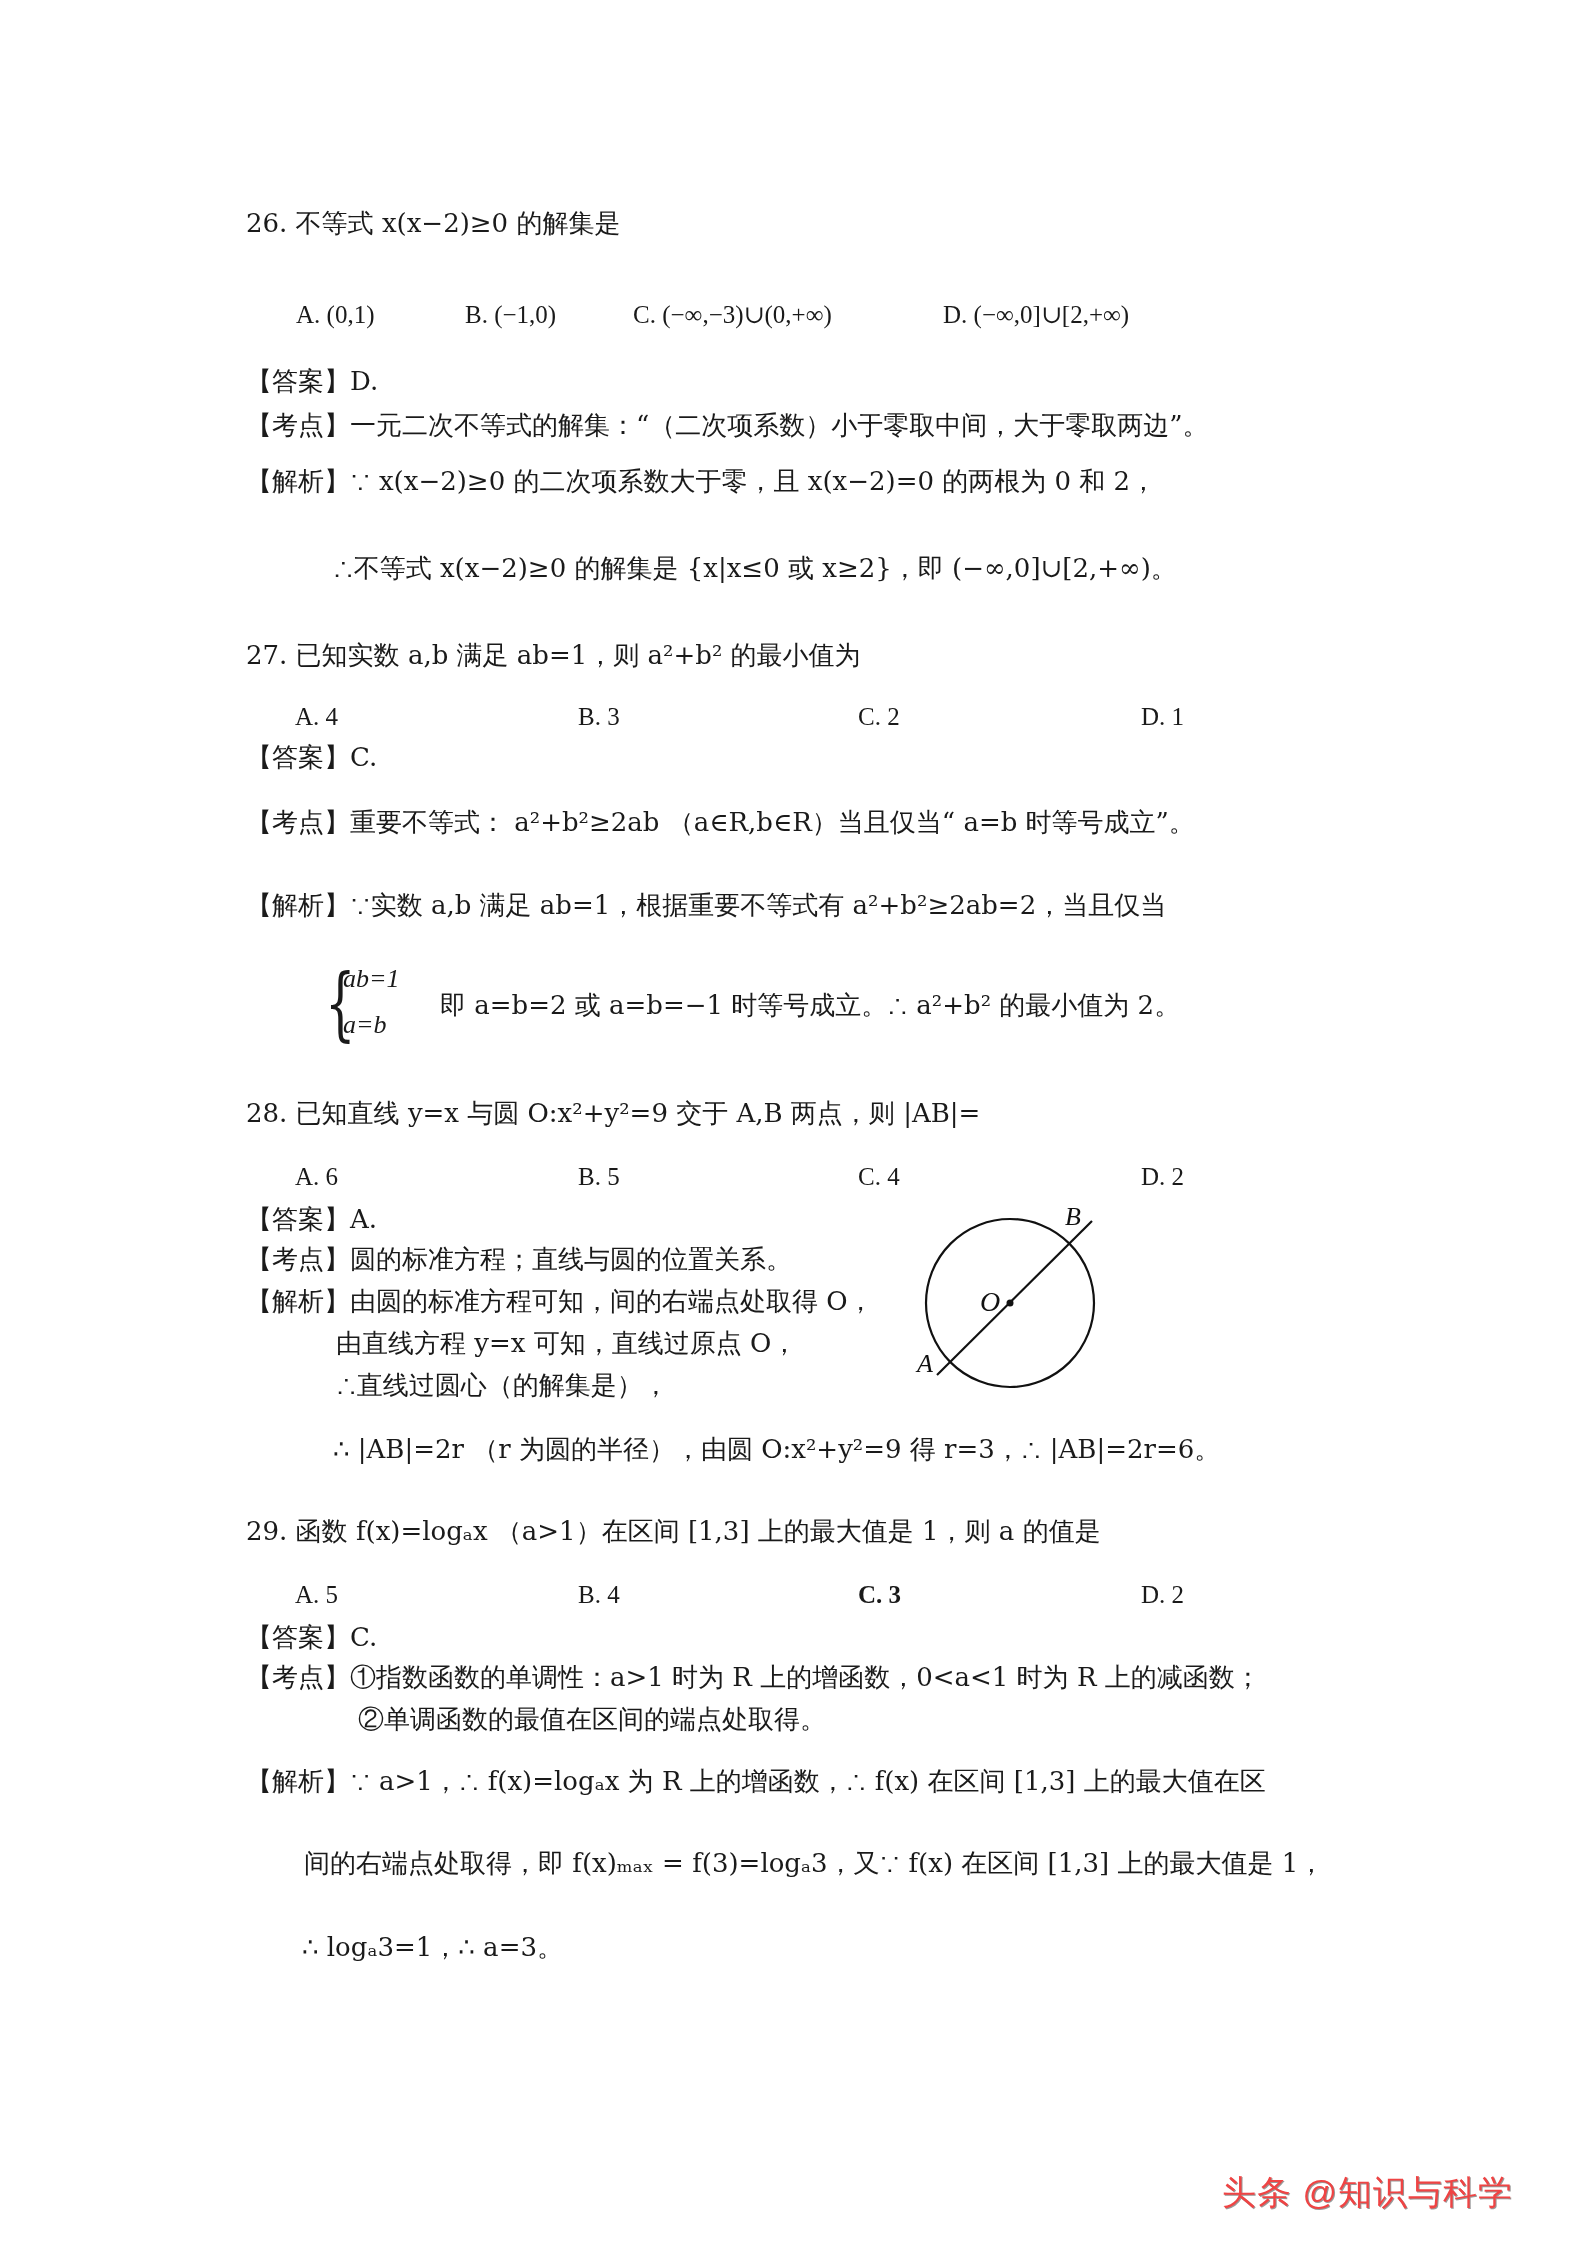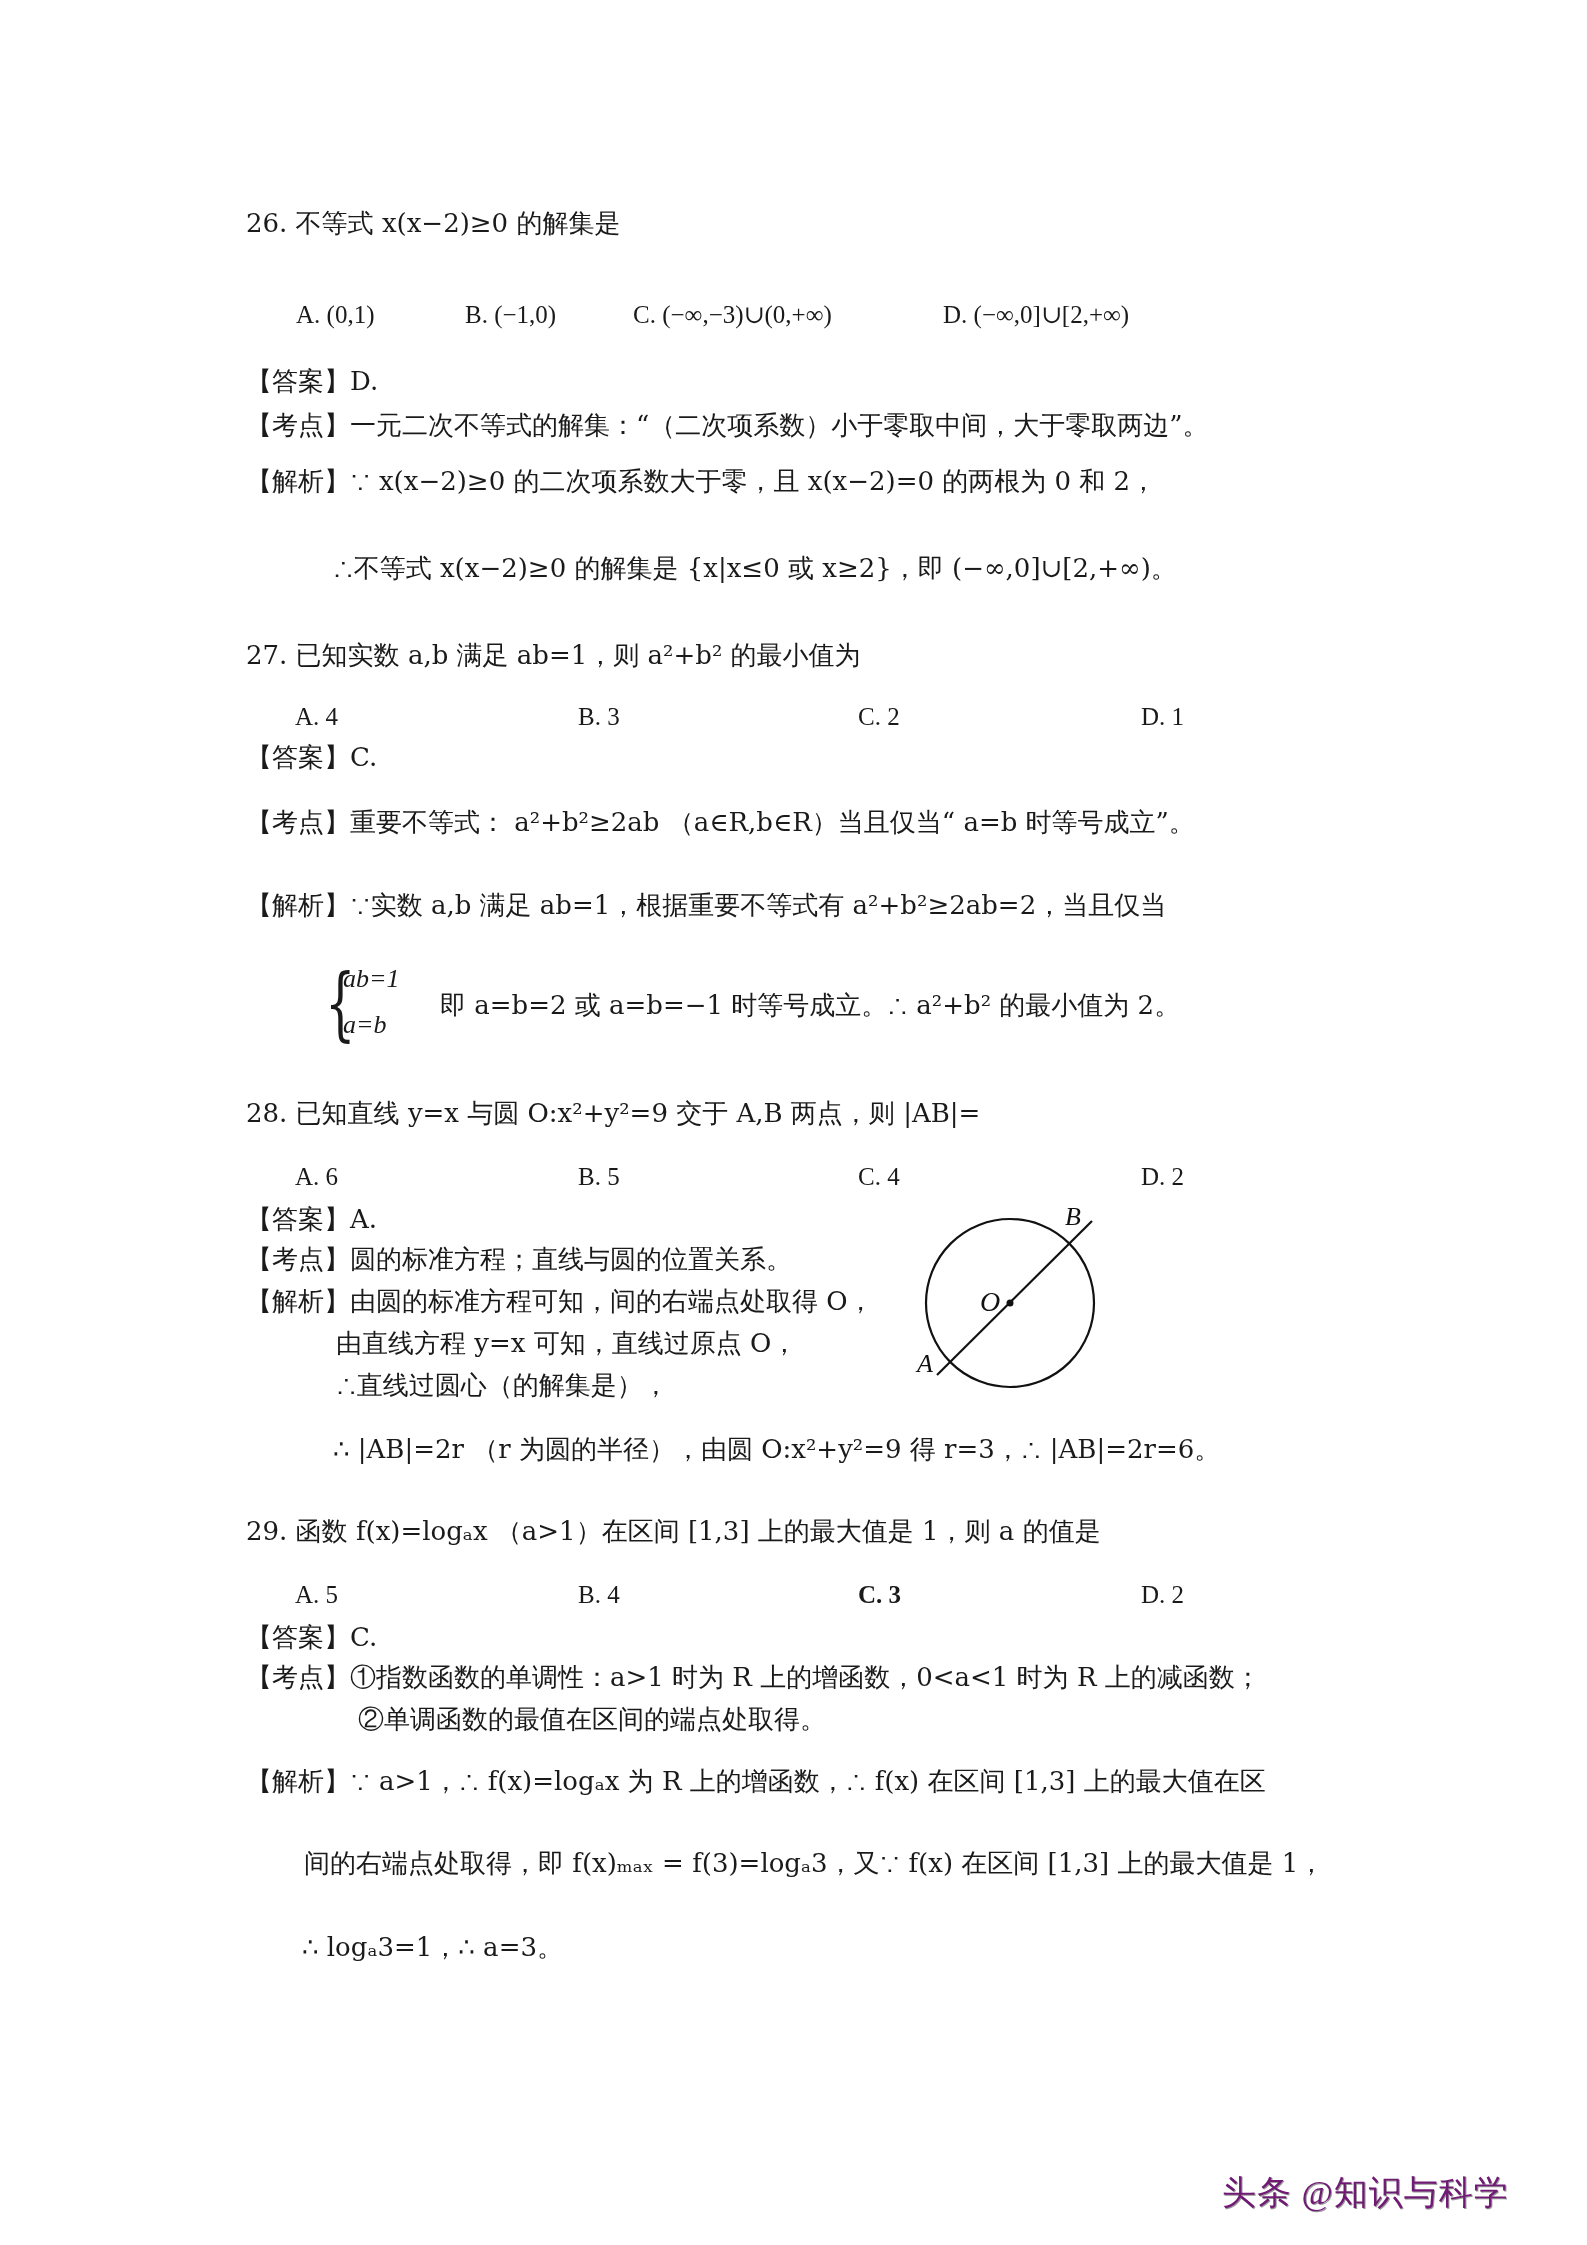--- a/index.html
+++ b/index.html
@@ -5,22 +5,22 @@
   html, body { margin:0; padding:0; background:#ffffff; }
   body { width:1587px; height:2245px; position:relative; overflow:hidden;
          font-family:"DejaVu Serif", "Liberation Serif", serif; color:#1a1a1a; }
   .line { position:absolute; left:238px; font-size:26px; line-height:34px; white-space:nowrap;margin-left:8px; }
   .m { font-family:"Liberation Serif", "DejaVu Serif", serif; font-style:italic; font-size:28px; }
   .opt { position:absolute; font-size:25px; line-height:34px; white-space:nowrap;
          font-family:"Liberation Serif","DejaVu Serif",serif; }
   .brace-wrap { position:absolute; left:325px; top:960px; width:80px; height:88px; }
   .brace { position:absolute; left:0; top:0; font-size:80px; line-height:88px; font-family:"DejaVu Serif", serif; transform:scaleX(0.6); transform-origin:left; }
   .sys { position:absolute; left:18px; font-size:26px; white-space:nowrap; }
-  .watermark { position:absolute; left:1222px; top:2170px; font-size:34px; color:#701a75;
-               font-family:Liberation Serif, serif; letter-spacing:1px;
+  .watermark { position:absolute; left:1222px; top:2170px; font-size:34px; color:#ef4444;
+               font-family:Liberation Sans, sans-serif; letter-spacing:1px;
                text-shadow:1px 1px 0 #999; white-space:nowrap; }
   svg.fig { position:absolute; left:900px; top:1190px; }
 </style>
 </head>
 <body>
 
 <div class="line" style="top:206px;">26. 不等式 x(x−2)≥0 的解集是</div>
 <div class="opt" style="left:296px; top:298px;">A. (0,1)</div>
 <div class="opt" style="left:465px; top:298px;">B. (−1,0)</div>
 <div class="opt" style="left:633px; top:298px;">C. (−∞,−3)∪(0,+∞)</div>

